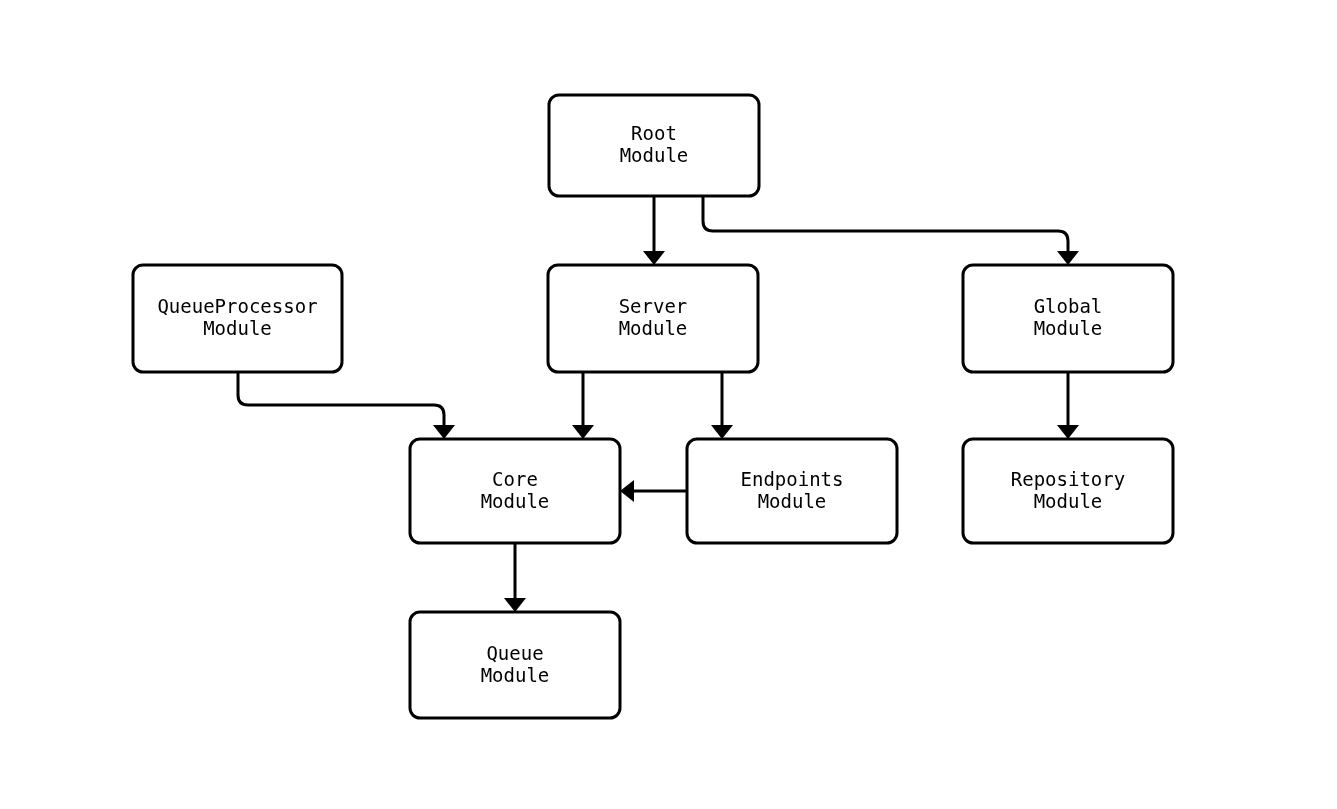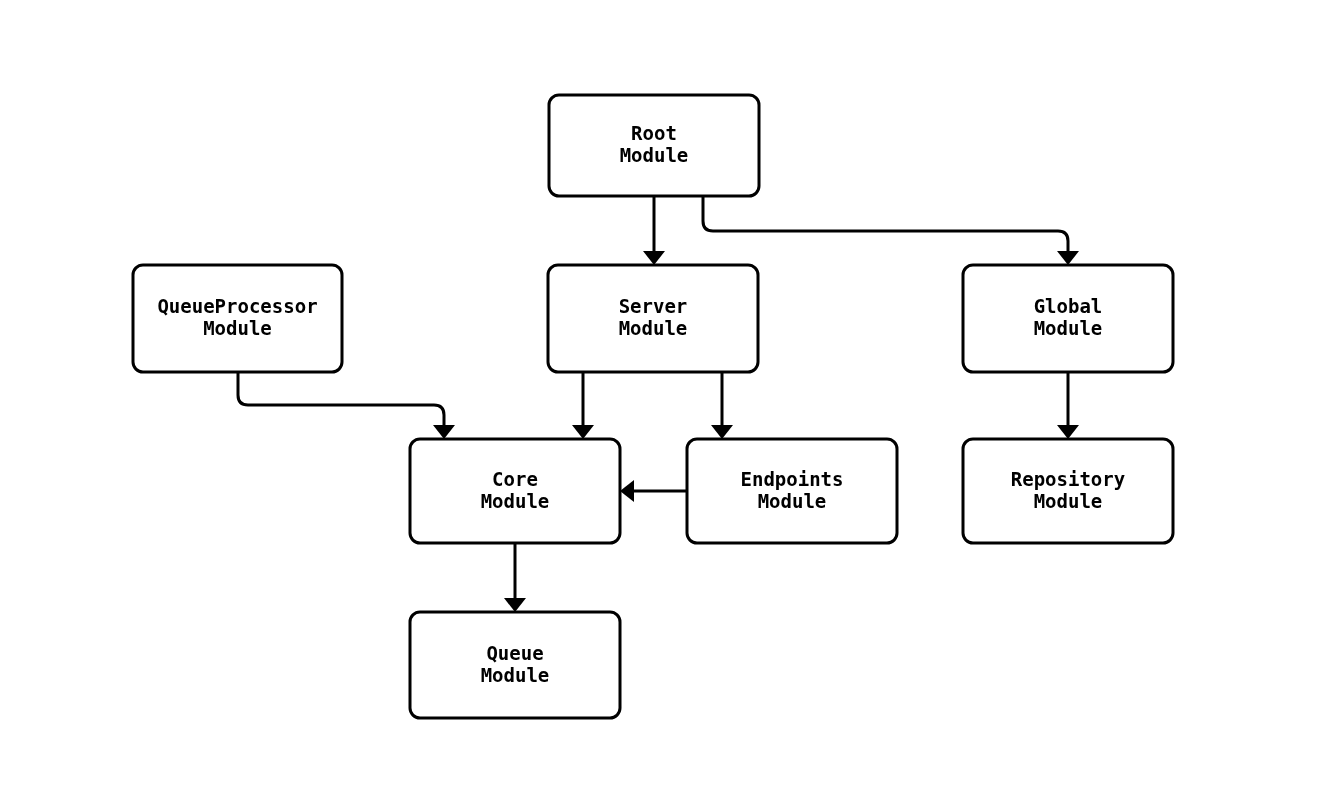--- a/index.html
+++ b/index.html
@@ -8,21 +8,20 @@
     padding: 0;
     background: #ffffff;
   }
   #diagram-root {
     position: relative;
     width: 1337px;
     height: 809px;
     background: #ffffff;
     overflow: hidden;
     font-family: "DejaVu Sans Mono", "Liberation Mono", monospace;
-    font-weight: bold;
   }
   svg#flowchart {
     display: block;
     width: 1337px;
     height: 809px;
   }
   .node-box {
     fill: #ffffff;
     stroke: #000000;
     stroke-width: 3;

